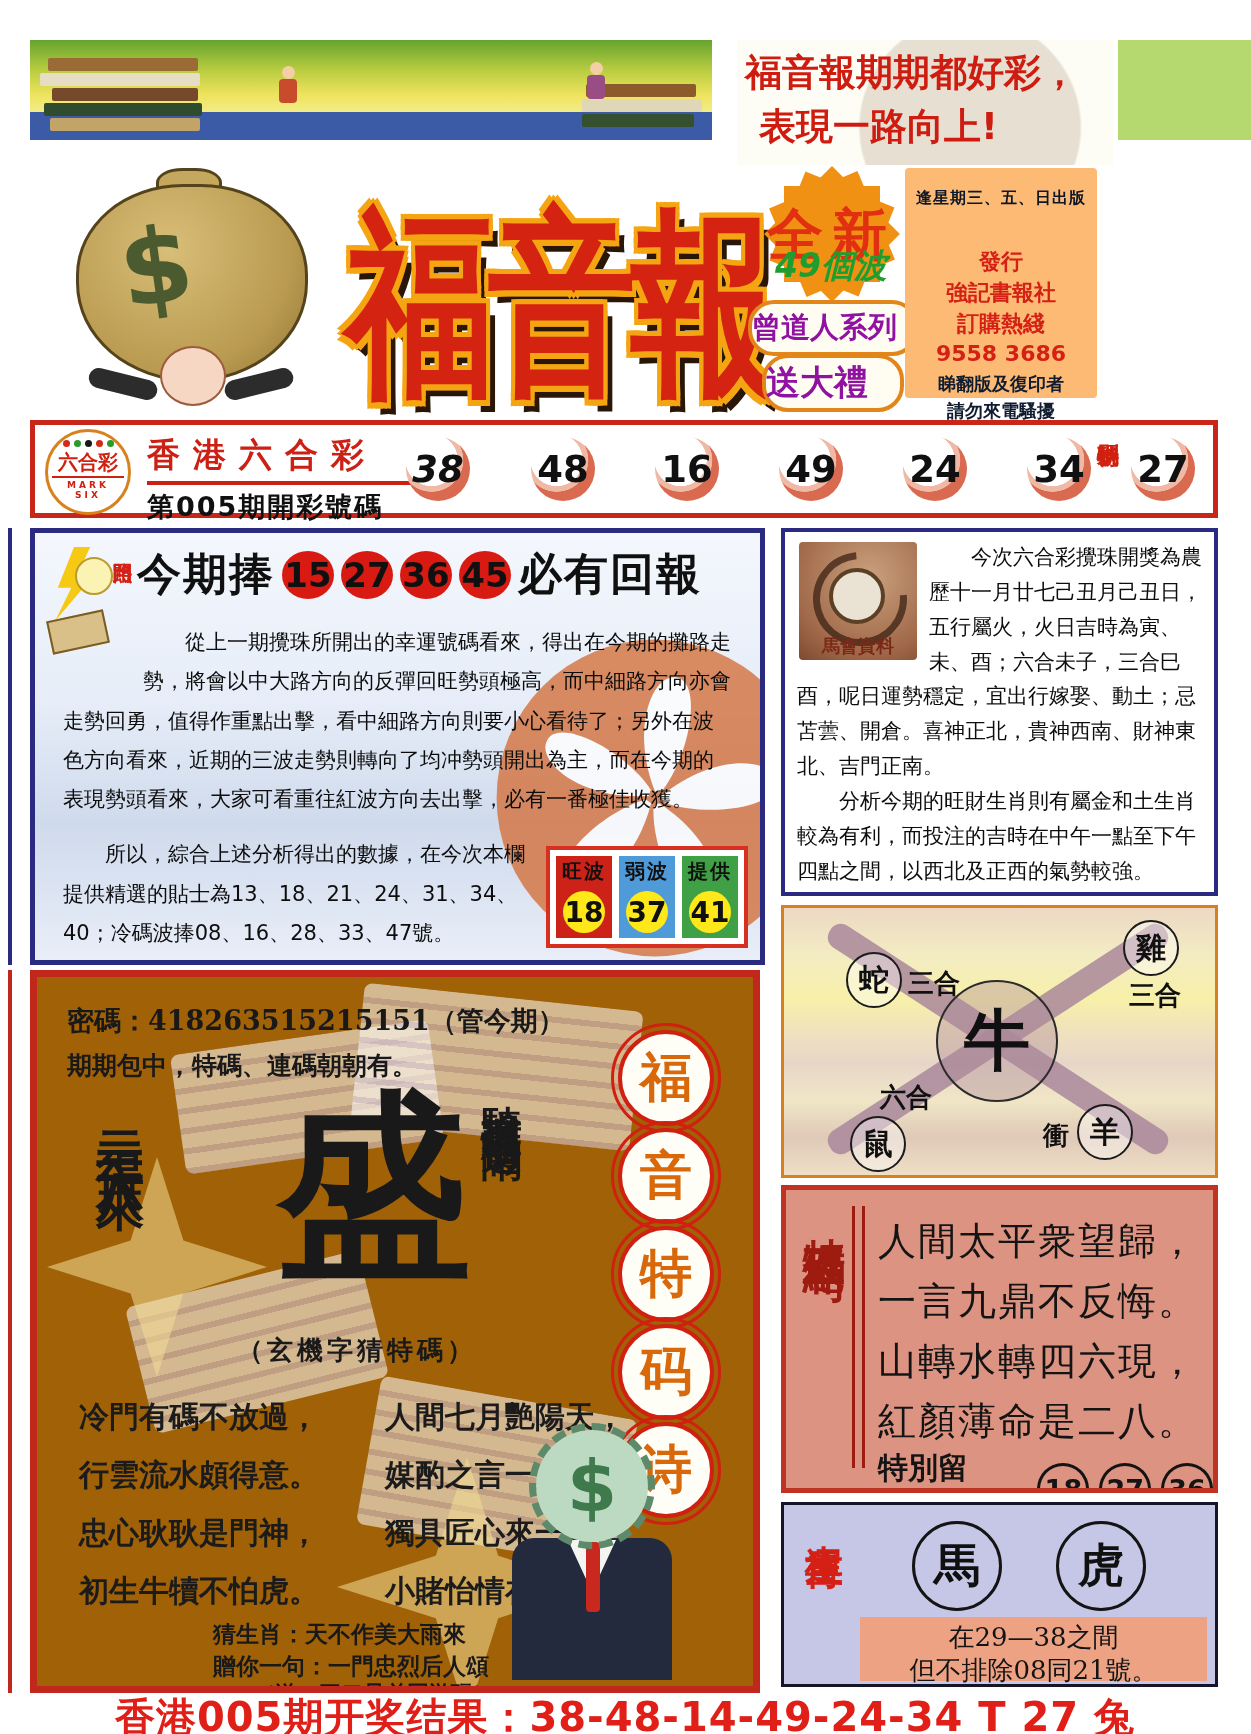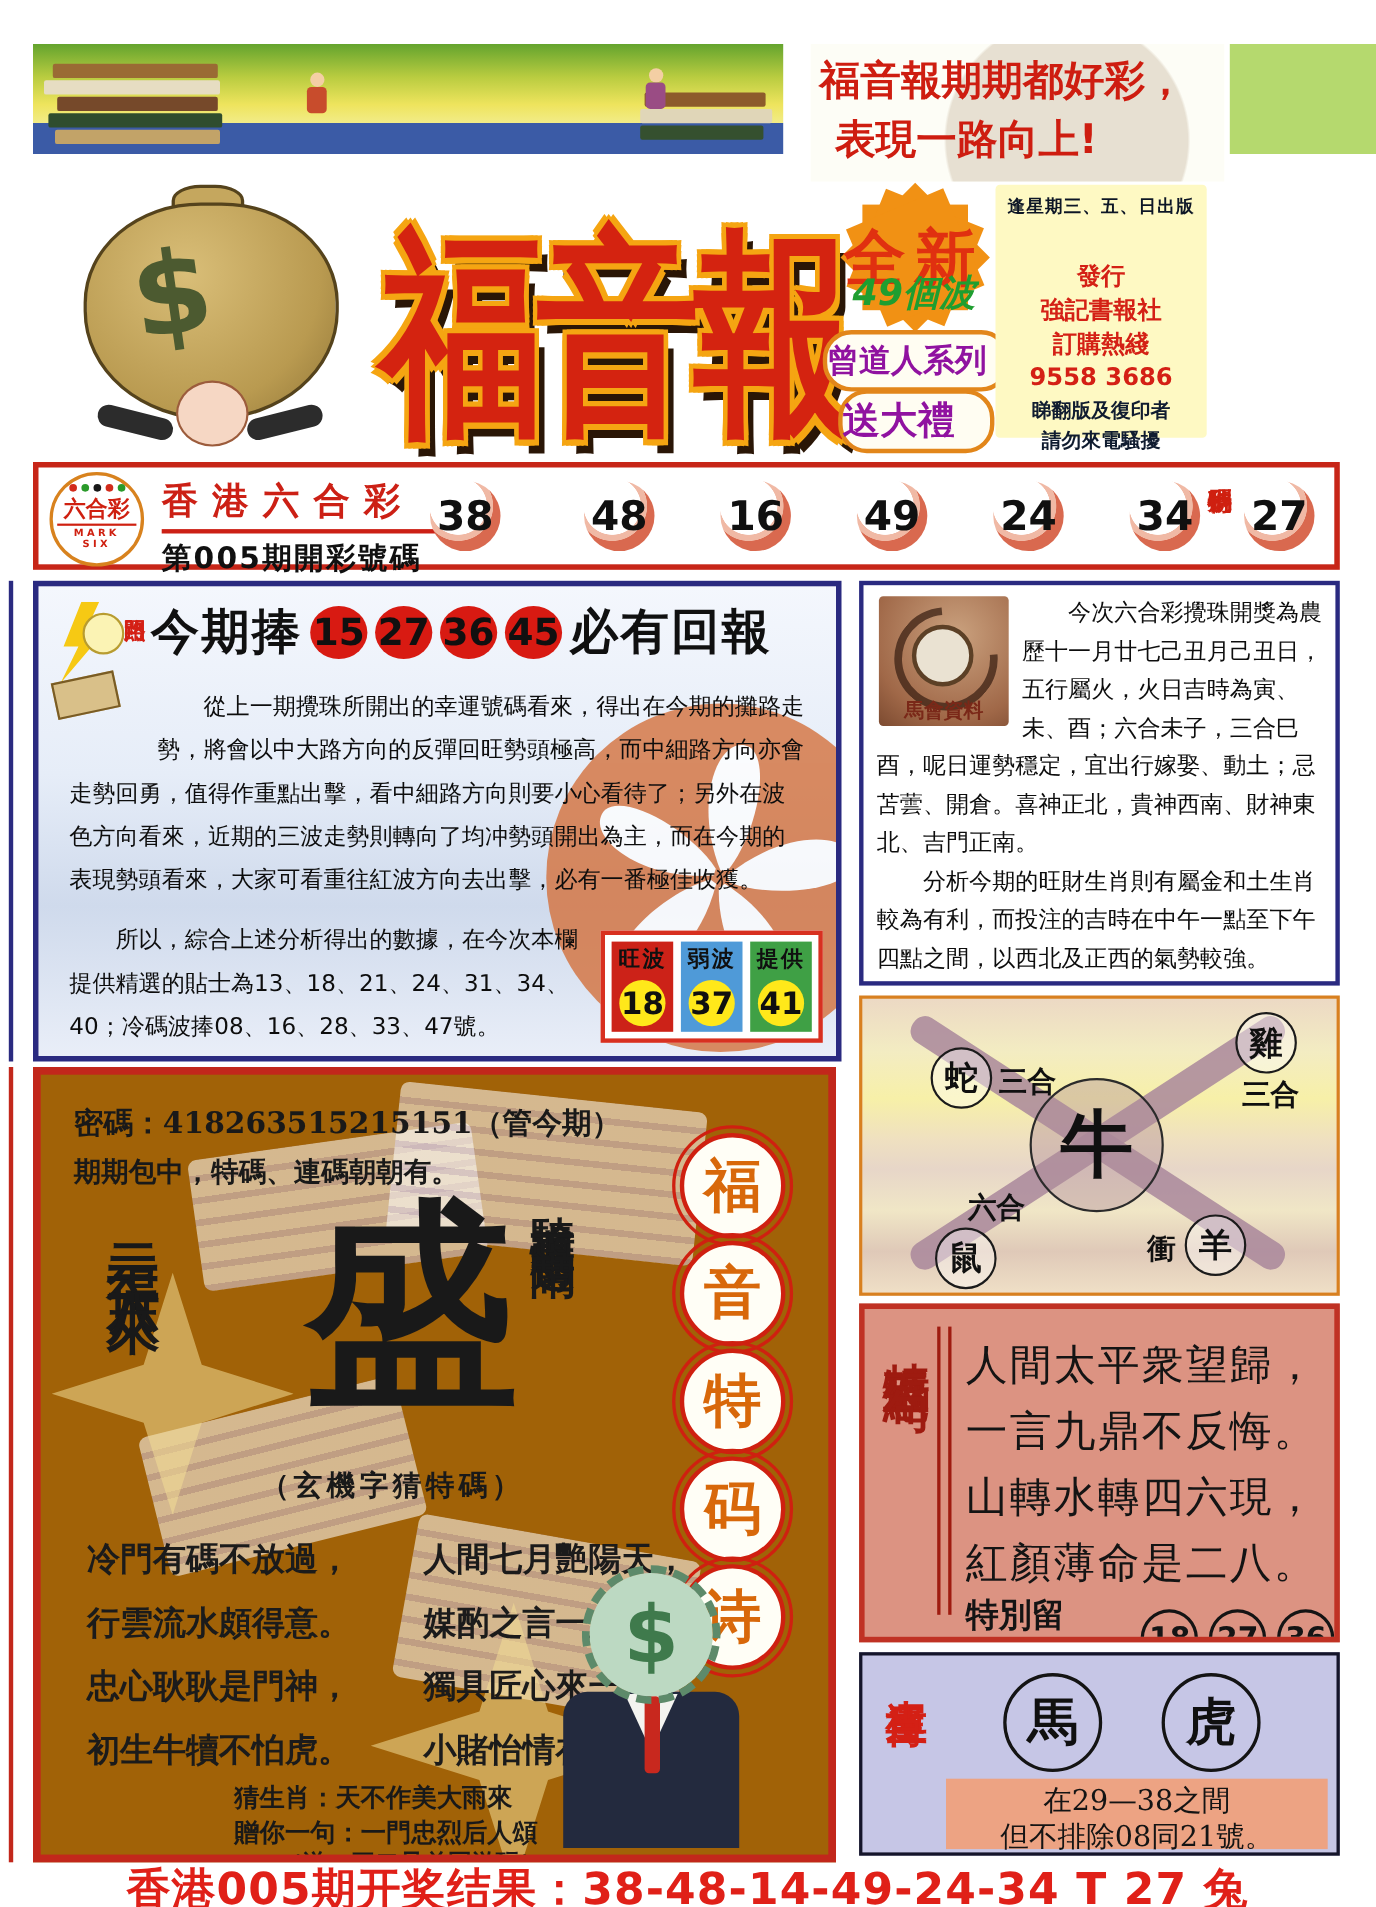--- a/index.html
+++ b/index.html
@@ -41,22 +41,22 @@
                         4px 4px #f5a512,-4px -4px #f5a512,4px -4px #f5a512,-4px 4px #f5a512,9px 9px #2a1606;}
 
   .burst{left:748px;top:172px;width:166px;height:122px;}
   .bs{position:absolute;left:36px;top:14px;width:96px;height:96px;background:#f19114;}
   .burst-t1{position:absolute;left:0;top:26px;width:166px;text-align:center;font-size:56px;font-weight:bold;color:#e03010;letter-spacing:8px;}
   .burst-t2{position:absolute;left:0;top:72px;width:166px;text-align:center;font-size:33px;font-weight:bold;font-style:italic;color:#1f9e30;}
 
   .bubble{border:4px solid #e2861a;border-radius:26px;background:#fffdf2;color:#9012a0;font-weight:bold;
           display:flex;align-items:center;}
 
-  .pubbox{left:905px;top:168px;width:192px;height:230px;background:#fef9c3;border-radius:4px;
-          box-sizing:border-box;padding:10px 6px;text-align:center;}
+  .pubbox{left:905px;top:168px;width:192px;height:230px;background:#fdba74;border-radius:4px;
+          box-sizing:border-box;padding:20px 6px;text-align:center;}
   .pub-s{font-size:16px;font-weight:bold;color:#0d1626;letter-spacing:1px;}
   .pub-r{font-size:22px;font-weight:bold;color:#d42015;line-height:1.4;}
   .pub-k{font-size:18px;font-weight:bold;color:#101c30;line-height:1.5;}
 
   
   .msbar{left:30px;top:420px;width:1188px;height:98px;border:5px solid #c72618;background:#fff;box-sizing:border-box;}
   .mslogo{position:absolute;left:10px;top:4px;width:80px;height:80px;border-radius:50%;border:3px solid #d8821e;background:#fff;text-align:center;}
   .msdots span{display:inline-block;width:7px;height:7px;border-radius:50%;margin:4px 2px 0;}
   .mslogo .cn{font-size:20px;font-weight:bold;color:#cf2010;line-height:1.1;}
   .mslogo .en{font-size:9px;font-weight:bold;color:#cf2010;letter-spacing:3px;border-top:2px solid #cf2010;margin:3px 4px 0;padding-top:2px;}
@@ -226,21 +226,21 @@
       <div class="msdots">
         <span style="background:#d22a1a;"></span><span style="background:#2a9a2a;"></span><span style="background:#181818;"></span><span style="background:#d22a1a;"></span><span style="background:#2a9a2a;"></span>
       </div>
       <div class="cn">六合彩</div>
       <div class="en">MARK SIX</div>
     </div>
     <div class="mstitle">
       <div class="t">香港六合彩</div>
       <div class="d">第005期開彩號碼</div>
     </div>
-    <div class="ball" style="left:356px;">38</div>
+    <div class="ball" style="left:371px;font-style:italic;">38</div>
     <div class="ball" style="left:496px;">48</div>
     <div class="ball" style="left:620px;">16</div>
     <div class="ball" style="left:744px;">49</div>
     <div class="ball" style="left:868px;">24</div>
     <div class="ball" style="left:992px;">34</div>
     <div class="msspecial">特別號碼</div>
     <div class="ball" style="left:1096px;">27</div>
   </div>
 
   <div class="edge" style="left:8px;top:528px;height:437px;background:#2a2a80;"></div>

